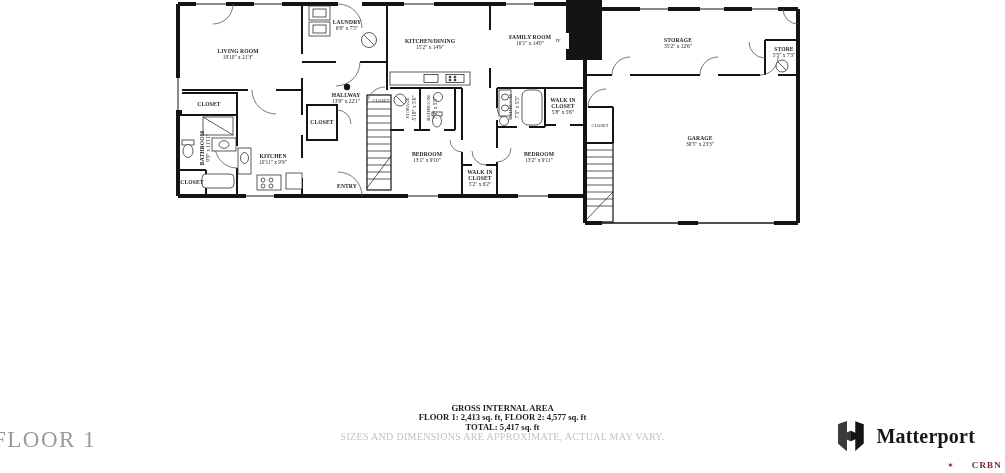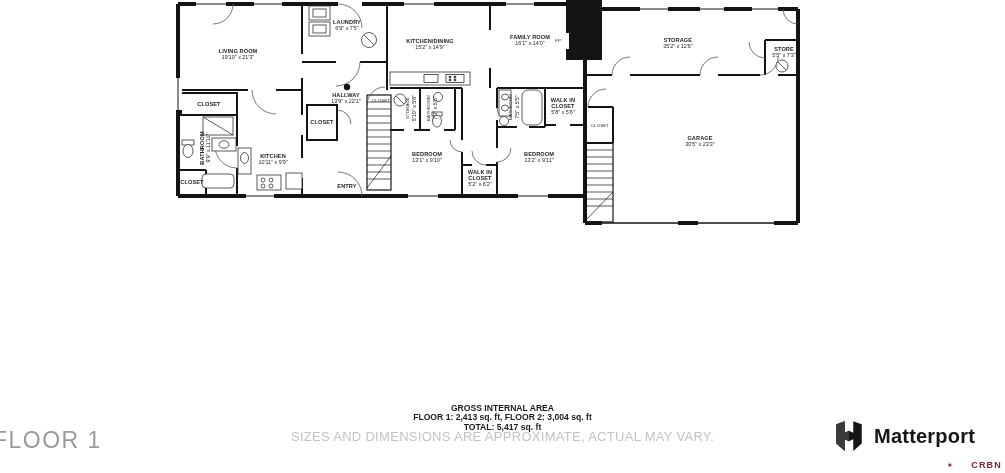--- a/index.html
+++ b/index.html
@@ -1,26 +1,26 @@
 <!DOCTYPE html>
 <html><head>
 <meta charset="utf-8">
 <style>
   html,body{margin:0;padding:0;background:#fff;}
-  #screen{position:relative;width:1005px;height:473px;background:#ffffff;overflow:hidden;font-family:Liberation Sans, sans-serif;}
+  #screen{position:relative;width:1005px;height:473px;background:#ffffff;overflow:hidden;font-family:Liberation Serif, serif;}
   #plan-svg{position:absolute;left:0;top:0;}
   .plan-label{position:absolute;transform:translate(-50%,-50%);text-align:center;color:#1f1f1f;white-space:nowrap;line-height:6.2px;}
   .plan-label .nm{display:block;font-size:5.6px;font-weight:bold;letter-spacing:.1px;}
   .plan-label .dm{display:block;font-size:5.4px;}
   .plan-label.vert{transform:translate(-50%,-50%) rotate(-90deg);}
   .plan-label.wrap{white-space:normal;width:32px;}
   .plan-label.tiny .nm{font-size:4.4px;font-weight:normal;}
   .footer{position:absolute;left:0;right:0;top:404px;text-align:center;color:#1b1b1b;}
   .footer .t{font-size:8.6px;font-weight:bold;line-height:9.4px;}
-  .footer .d{font-size:13px;line-height:10.5px;color:#c3c3c3;font-weight:normal;letter-spacing:.3px;}
+  .footer .d{font-size:10px;line-height:10.5px;color:#c3c3c3;font-weight:normal;letter-spacing:.3px;}
   .floor-label{position:absolute;left:-7px;top:427px;font-size:23px;color:#9a9a9a;letter-spacing:1.5px;}
   .brand{position:absolute;right:30px;top:419px;display:flex;align-items:center;gap:8px;}
   .brand .brand-text{font-size:20px;font-weight:bold;color:#161616;letter-spacing:.2px;}
   .watermark{position:absolute;right:3px;top:460px;display:flex;align-items:center;gap:2px;color:#7e2433;}
   .watermark .wicon{font-size:8px;}
   .watermark .wtext{font-size:9px;font-weight:bold;letter-spacing:1.2px;margin-left:16px;}
 </style>
 </head>
 <body>
 
@@ -269,21 +269,21 @@
       <span class="nm">STORE</span>
       <span class="dm">5'5" x 7'3"</span>
     </div>
   <div class="plan-label" style="left:700px;top:141px">
       <span class="nm">GARAGE</span>
       <span class="dm">30'5" x 23'3"</span>
     </div>
 
   <div class="footer">
     <div class="t">GROSS INTERNAL AREA</div>
-    <div class="t">FLOOR 1: 2,413 sq. ft, FLOOR 2: 3,004 sq. ft</div>
+    <div class="t">FLOOR 1: 2,413 sq. ft, FLOOR 2: 4,577 sq. ft</div>
     <div class="t">TOTAL: 5,417 sq. ft</div>
     <div class="d">SIZES AND DIMENSIONS ARE APPROXIMATE, ACTUAL MAY VARY.</div>
   </div>
 
   <div class="floor-label">FLOOR 1</div>
 
   <div class="brand">
     <svg width="34" height="34" viewBox="0 0 32 32">
       <path d="M4,5 L12,2 V13 L16,11 L20,13 V2 L28,5 V23 L20,30 V19 L16,21 L12,19 V30 L4,23 Z" fill="#151515"></path>
       <path d="M12,2 V13 L16,11 V21 L12,19 V30 L4,23 V5 Z" fill="#3a3a3a"></path>

